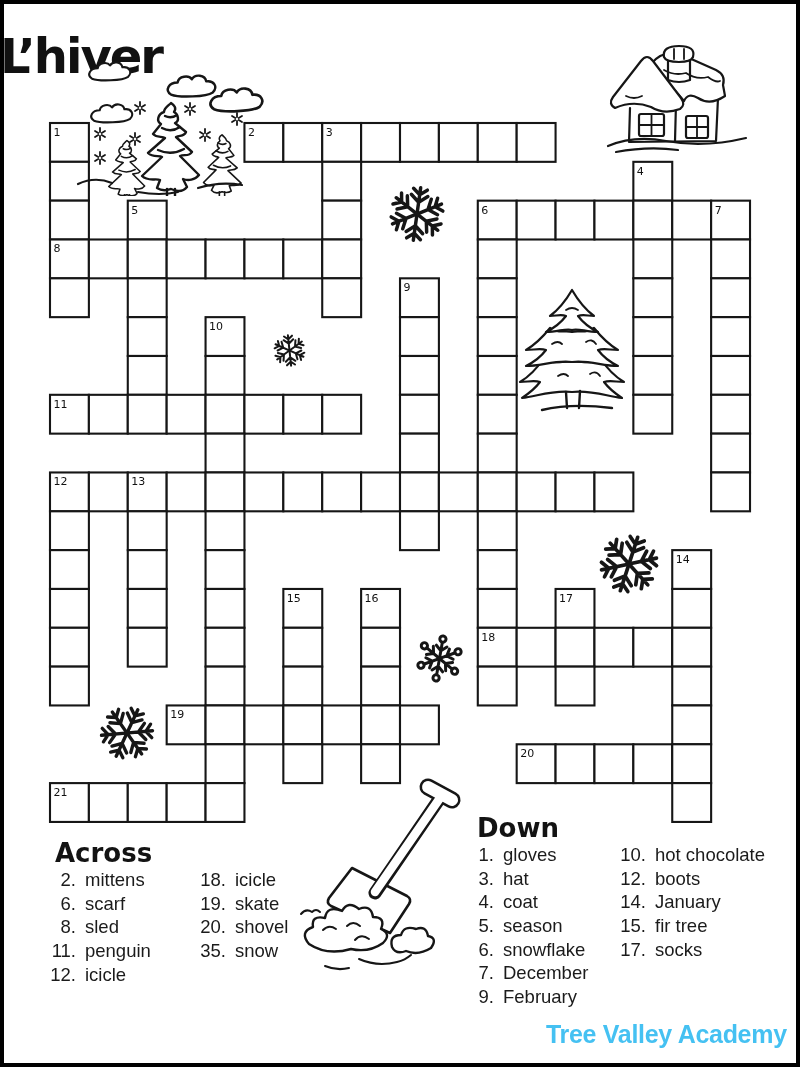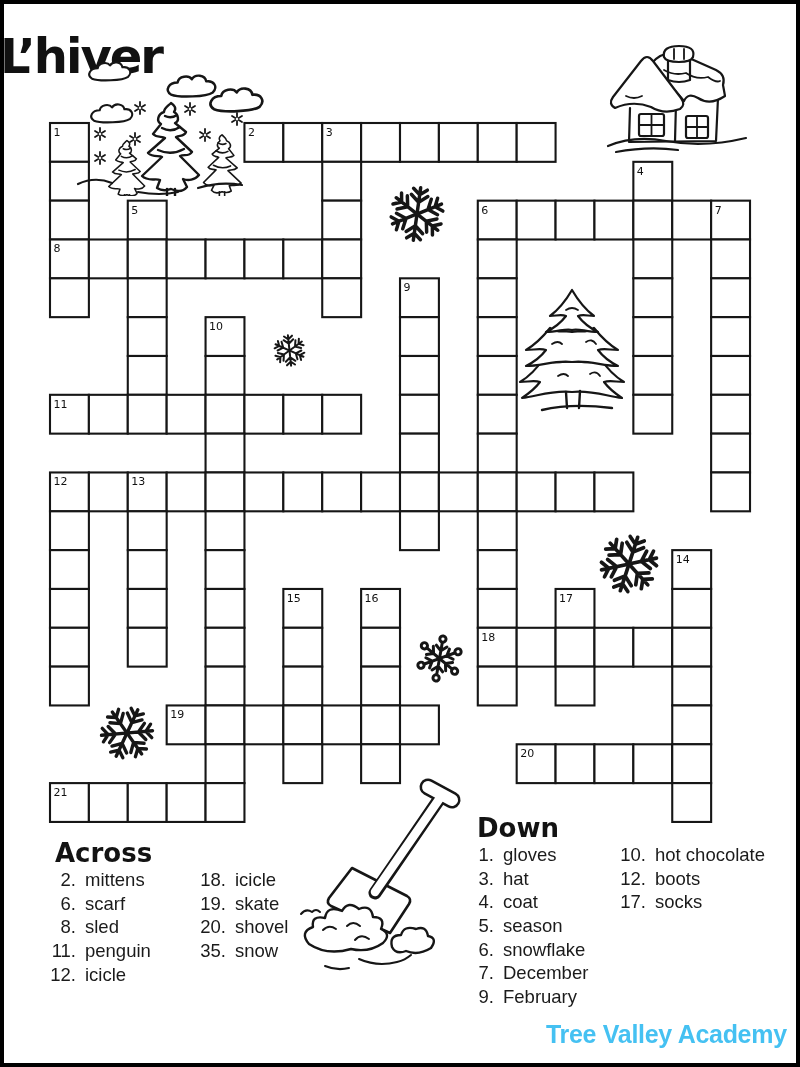--- a/index.html
+++ b/index.html
@@ -411,20 +411,28 @@
   <div class="clue-col w34" style="left:612px;top:844px">
       <div class="clue">
         <span class="num">10.</span>
         <span class="txt">hot chocolate</span>
       </div>
       <div class="clue">
         <span class="num">12.</span>
         <span class="txt">boots</span>
       </div>
       <div class="clue">
+        <span class="num">14.</span>
+        <span class="txt">January</span>
+      </div>
+      <div class="clue">
+        <span class="num">15.</span>
+        <span class="txt">fir tree</span>
+      </div>
+      <div class="clue">
         <span class="num">17.</span>
         <span class="txt">socks</span>
       </div>
     </div>
 
   <div class="brand" style="color: rgb(69, 193, 242);">Tree Valley Academy</div>
 
   <div class="page-border"></div>
 </div>
 

